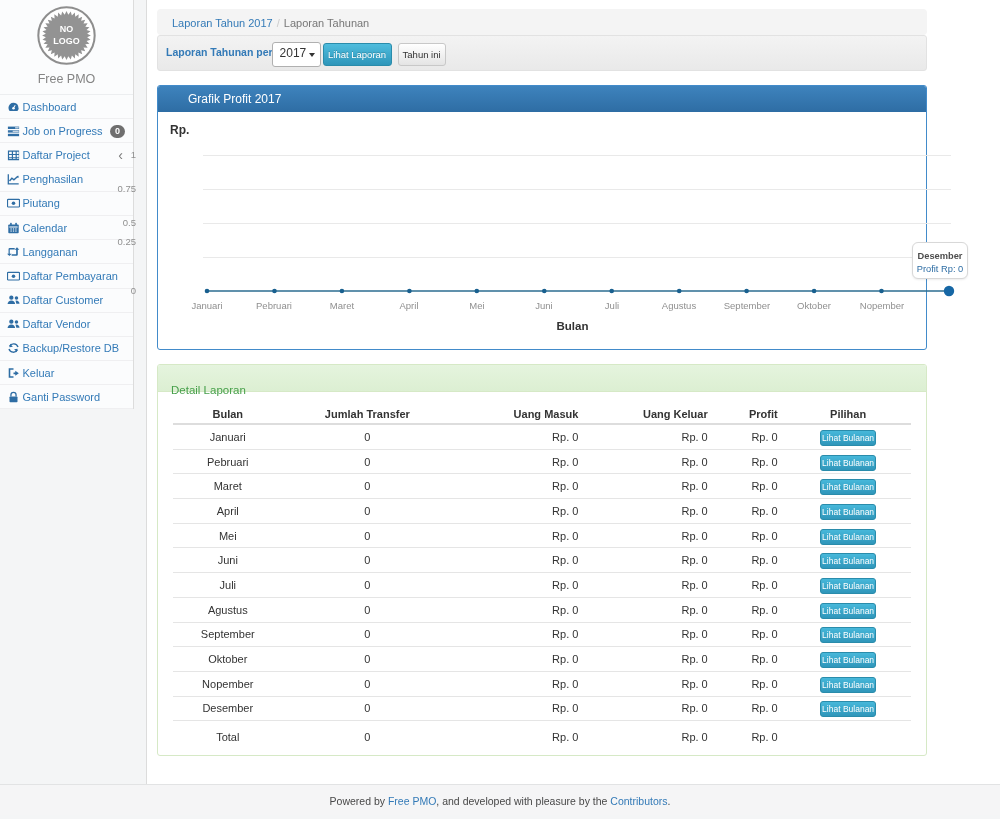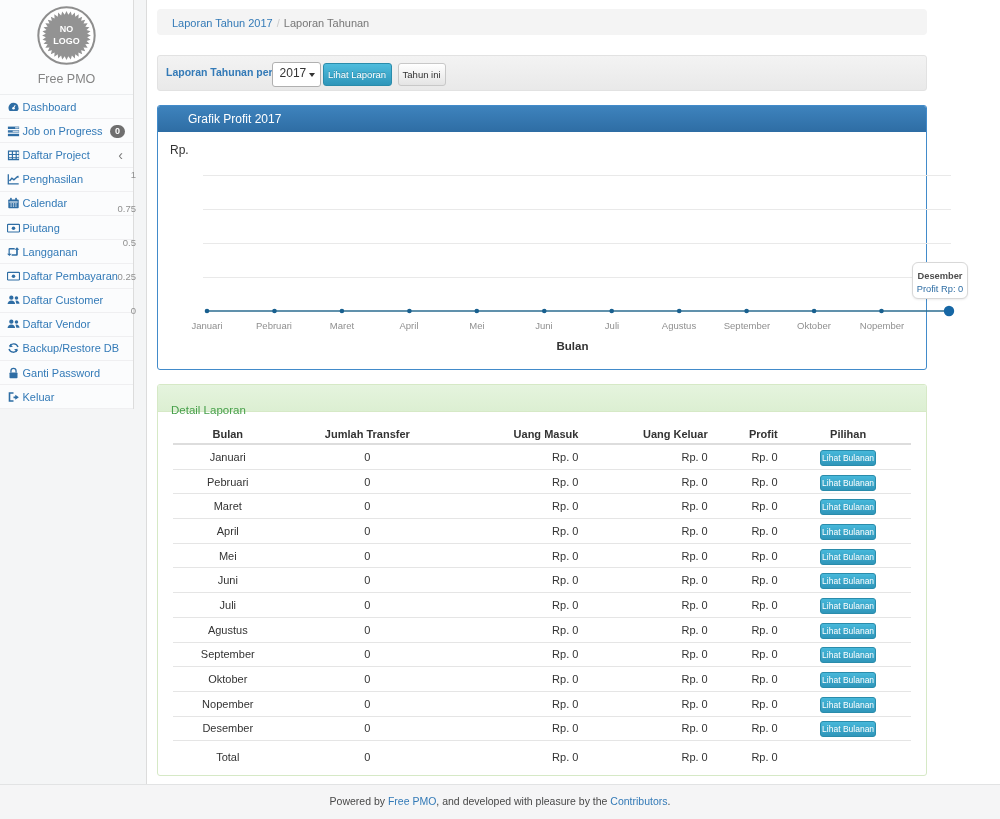--- a/index.html
+++ b/index.html
@@ -11,21 +11,21 @@
 .freepmo{color:#858585;font-size:12.5px;margin-top:5px}
 ul.menu{list-style:none}
 ul.menu li{border-bottom:1px solid #efeff1;position:relative}
 ul.menu li a{display:block;padding:4.6px 7px;font-size:11px;line-height:14px;color:#337ab7;white-space:nowrap}
 ul.menu li a svg{vertical-align:-2px;margin-right:2.5px}
 .badge0{position:absolute;right:8px;top:6px;background:#6f6f6f;color:#fff;border-radius:7px;min-width:15px;height:12.5px;line-height:12.5px;text-align:center;font-size:9px;font-weight:bold;padding:0 3px}
 .chev{position:absolute;right:10px;top:4.5px;color:#7a7a7a;font-size:14px;line-height:14px}
 .main{position:absolute;left:157px;top:0;width:770px;z-index:3}
 .breadcrumb{margin-top:9px;height:26px;background:#f4f4f4;border-radius:4px;padding:7px 15px 5px;font-size:11px;line-height:14px;color:#777}
 .breadcrumb .sep{color:#ccc;padding:0 4px}
-.toolbar{margin-top:20px;height:36px;background:linear-gradient(#f3f3f3,#e9e9e9);border:1px solid #e2e2e2;border-radius:3px;padding:5px 8px;line-height:24px;white-space:nowrap}
+.toolbar{height:36px;background:linear-gradient(#f3f3f3,#e9e9e9);border:1px solid #e2e2e2;border-radius:3px;padding:5px 8px;line-height:24px;white-space:nowrap}
 .toolbar .lbl{color:#337ab7;font-weight:bold;font-size:10.5px;margin-right:3px;vertical-align:middle;position:relative;top:-2.5px}
 .selbox{display:inline-block;vertical-align:middle;width:49px;height:25px;background:#fff;border:1px solid #b0b0b0;border-radius:3px;font-size:12px;color:#333;line-height:20px;padding-left:7px;position:relative;margin-right:3px}
 .selbox:after{content:"";position:absolute;right:5px;top:10px;border-left:3.5px solid transparent;border-right:3.5px solid transparent;border-top:4.5px solid #333}
 .btn{display:inline-block;vertical-align:middle;height:23px;line-height:21px;border-radius:3px;font-size:9.5px;padding:0;text-align:center}
 .btn-info{background:linear-gradient(#4ebcdd,#2f96ba);border:1px solid #2a8cab;color:#fff;text-shadow:0 -1px 0 rgba(0,0,0,.2)}
 .btn-default{background:linear-gradient(#ffffff,#e4e4e4);border:1px solid #c8c8c8;color:#333}
 .panel1{margin-top:14px;border:1px solid #428bca;border-radius:3px;background:#fff}
 .panel1 .phead{height:26px;background:linear-gradient(#3e83bd,#2e6da4);color:#fff;font-size:12px;line-height:26px;padding:0 30px;border-radius:2px 2px 0 0}
 .panel1 .pbody{position:relative;height:237px}
 .panel2{margin-top:14px;border:1px solid #d6e9c6;border-radius:3px;background:#fff}
@@ -82,42 +82,42 @@
       </li>
     <li>
         <a href="#"><svg width="13" height="12" viewBox="0 0 16 15">
             <path d="M1.5 1.5v12h13" stroke="#2e6da4" stroke-width="1.6" fill="none"></path>
             <path d="M3 10l3-3.5 2.5 2L13.5 4" stroke="#2e6da4" stroke-width="1.7" fill="none"></path>
             <path fill="#2e6da4" d="M13.9 3l.8 3-3-.8z"></path>
           </svg>Penghasilan</a>
       </li>
     <li>
         <a href="#"><svg width="13" height="12" viewBox="0 0 16 15">
+            <rect x=".5" y="3" width="15" height="9.5" rx="1" fill="none" stroke="#2e6da4" stroke-width="1.5"></rect>
+            <circle cx="8" cy="7.7" r="2.2" fill="#2e6da4"></circle>
+          </svg>Piutang</a>
+      </li>
+    <li>
+        <a href="#"><svg width="13" height="12" viewBox="0 0 16 15">
             <rect x="1.5" y="3" width="13" height="11" rx="1" fill="#2e6da4"></rect>
             <rect x="3.8" y="1" width="2" height="3.4" rx=".8" fill="#2e6da4"></rect>
             <rect x="10.2" y="1" width="2" height="3.4" rx=".8" fill="#2e6da4"></rect>
             <rect x="2.8" y="5.6" width="10.4" height="1.3" fill="#fff"></rect>
             <g fill="#fff">
               <rect x="4.2" y="8" width="1.6" height="1.4"></rect>
               <rect x="7.2" y="8" width="1.6" height="1.4"></rect>
               <rect x="10.2" y="8" width="1.6" height="1.4"></rect>
               <rect x="4.2" y="10.6" width="1.6" height="1.4"></rect>
               <rect x="7.2" y="10.6" width="1.6" height="1.4"></rect>
               <rect x="10.2" y="10.6" width="1.6" height="1.4"></rect>
             </g>
           </svg>Calendar</a>
       </li>
     <li>
         <a href="#"><svg width="13" height="12" viewBox="0 0 16 15">
-            <rect x=".5" y="3" width="15" height="9.5" rx="1" fill="none" stroke="#2e6da4" stroke-width="1.5"></rect>
-            <circle cx="8" cy="7.7" r="2.2" fill="#2e6da4"></circle>
-          </svg>Piutang</a>
-      </li>
-    <li>
-        <a href="#"><svg width="13" height="12" viewBox="0 0 16 15">
             <path fill="#2e6da4" d="M3.5 4.5H10V2.5H3.5a1.6 1.6 0 0 0-1.6 1.6v6H0l3 3.2 3-3.2H3.5zM14.1 10.9v-6H16l-3-3.2-3 3.2h1.9v6H6v2h6.5a1.6 1.6 0 0 0 1.6-1.6z" transform="scale(0.95)"></path>
           </svg>Langganan</a>
       </li>
     <li>
         <a href="#"><svg width="13" height="12" viewBox="0 0 16 15">
             <rect x=".5" y="3" width="15" height="9.5" rx="1" fill="none" stroke="#2e6da4" stroke-width="1.5"></rect>
             <circle cx="8" cy="7.7" r="2.2" fill="#2e6da4"></circle>
           </svg>Daftar Pembayaran</a>
       </li>
     <li>
@@ -139,45 +139,45 @@
     <li>
         <a href="#"><svg width="13" height="12" viewBox="0 0 16 15">
             <path fill="none" stroke="#2e6da4" stroke-width="1.8" d="M13.6 6.3A5.8 5.8 0 0 0 3 5.4"></path>
             <path fill="#2e6da4" d="M3.8 2.2L3 6.5l4.2-.6z"></path>
             <path fill="none" stroke="#2e6da4" stroke-width="1.8" d="M2.4 8.7a5.8 5.8 0 0 0 10.6 1"></path>
             <path fill="#2e6da4" d="M12.2 12.8l.8-4.3-4.2.6z"></path>
           </svg>Backup/Restore DB</a>
       </li>
     <li>
         <a href="#"><svg width="13" height="12" viewBox="0 0 16 15">
+            <path fill="#2e6da4" d="M8 1.5H2v12h6v-2H4v-8h4z"></path>
+            <path fill="#2e6da4" d="M9 4.5v2H6.8v2.2H9v2l4.5-3.1z" transform="translate(1.2 0.3)"></path>
+          </svg>Keluar</a>
+      </li>
+    <li>
+        <a href="#"><svg width="13" height="12" viewBox="0 0 16 15">
             <path fill="none" stroke="#2e6da4" stroke-width="1.6" d="M4.8 7V4.8a3.2 3.2 0 0 1 6.4 0V7"></path>
             <rect x="3" y="6.8" width="10" height="7.4" rx="1" fill="#2e6da4"></rect>
           </svg>Ganti Password</a>
-      </li>
-    <li>
-        <a href="#"><svg width="13" height="12" viewBox="0 0 16 15">
-            <path fill="#2e6da4" d="M8 1.5H2v12h6v-2H4v-8h4z"></path>
-            <path fill="#2e6da4" d="M9 4.5v2H6.8v2.2H9v2l4.5-3.1z" transform="translate(1.2 0.3)"></path>
-          </svg>Keluar</a>
       </li>
   </ul>
 </div>
 <div class="main">
   <div class="breadcrumb"><a href="#">Laporan Tahun 2017</a><span class="sep">/</span>Laporan Tahunan</div>
   <div class="toolbar">
     <span class="lbl">Laporan Tahunan per</span><span class="selbox" style="margin-left:-4px;margin-right:2px">2017</span><span class="btn btn-info" style="width:69px">Lihat Laporan</span><span class="btn btn-default" style="margin-left:6px;width:48px">Tahun ini</span>
   </div>
   <div class="panel1">
     <div class="phead">Grafik Profit 2017</div>
     <div class="pbody" id="chart">
-      <div style="position:absolute;left:12px;top:11px;font-weight:normal;font-size:12px;color:#333">Rp.</div>
+      <div style="position:absolute;left:12px;top:11px;font-weight:bold;font-size:12px;color:#333">Rp.</div>
       <div class="glabel" style="right:790px;top:37px">1</div>
       <div class="glabel" style="right:790px;top:71px">0.75</div>
       <div class="glabel" style="right:790px;top:105px">0.5</div>
-      <div class="glabel" style="right:790px;top:139px">0.25</div>
+      <div class="glabel" style="right:790px;top:124px">0.25</div>
       <div class="glabel" style="right:790px;top:173px">0</div>
       <div class="gline" style="left:45px;width:748px;top:43px"></div>
       <div class="gline" style="left:45px;width:748px;top:77px"></div>
       <div class="gline" style="left:45px;width:748px;top:111px"></div>
       <div class="gline" style="left:45px;width:748px;top:145px"></div>
       <svg width="829" height="237" viewBox="0 0 829 237" style="position:absolute;left:0;top:0">
         <line x1="49" y1="179" x2="791" y2="179" stroke="#2b6c90" stroke-width="1.7"></line>
         <circle cx="49.0" cy="179" r="2.3" fill="#19608f"></circle>
           <circle cx="116.5" cy="179" r="2.3" fill="#19608f"></circle>
           <circle cx="183.9" cy="179" r="2.3" fill="#19608f"></circle>

